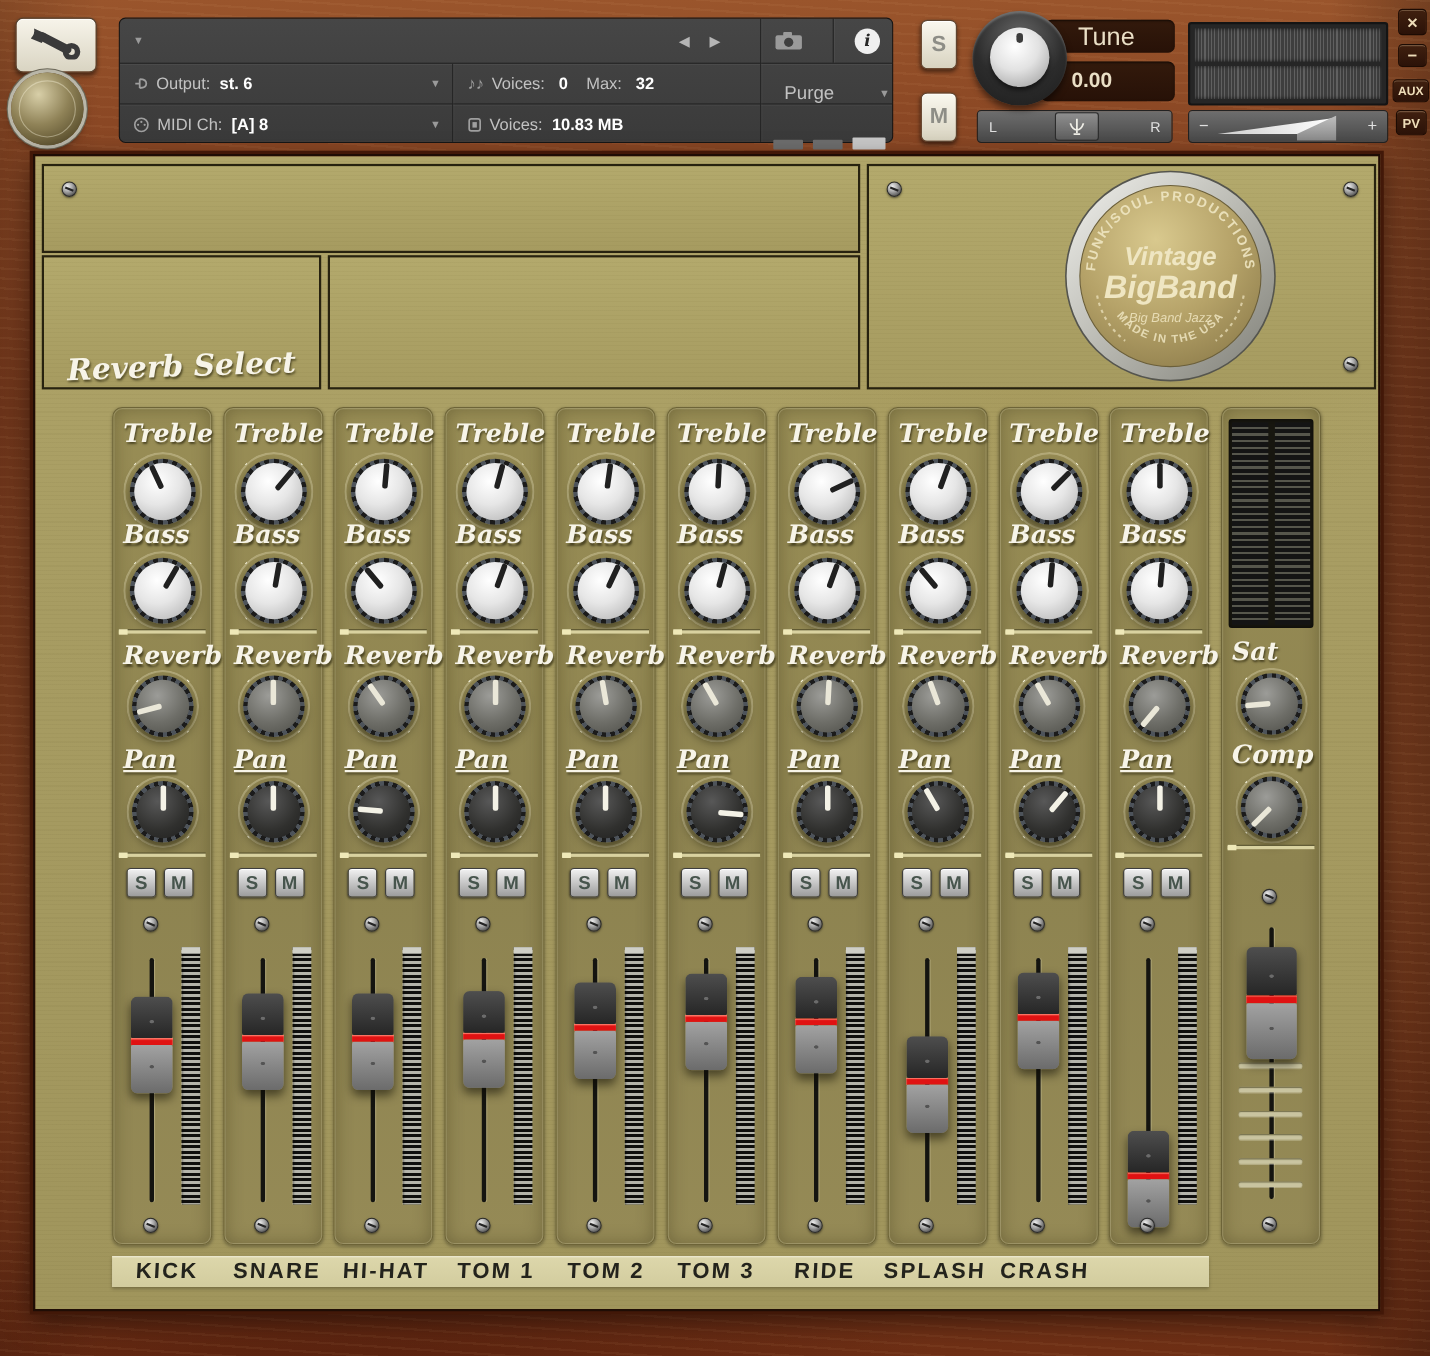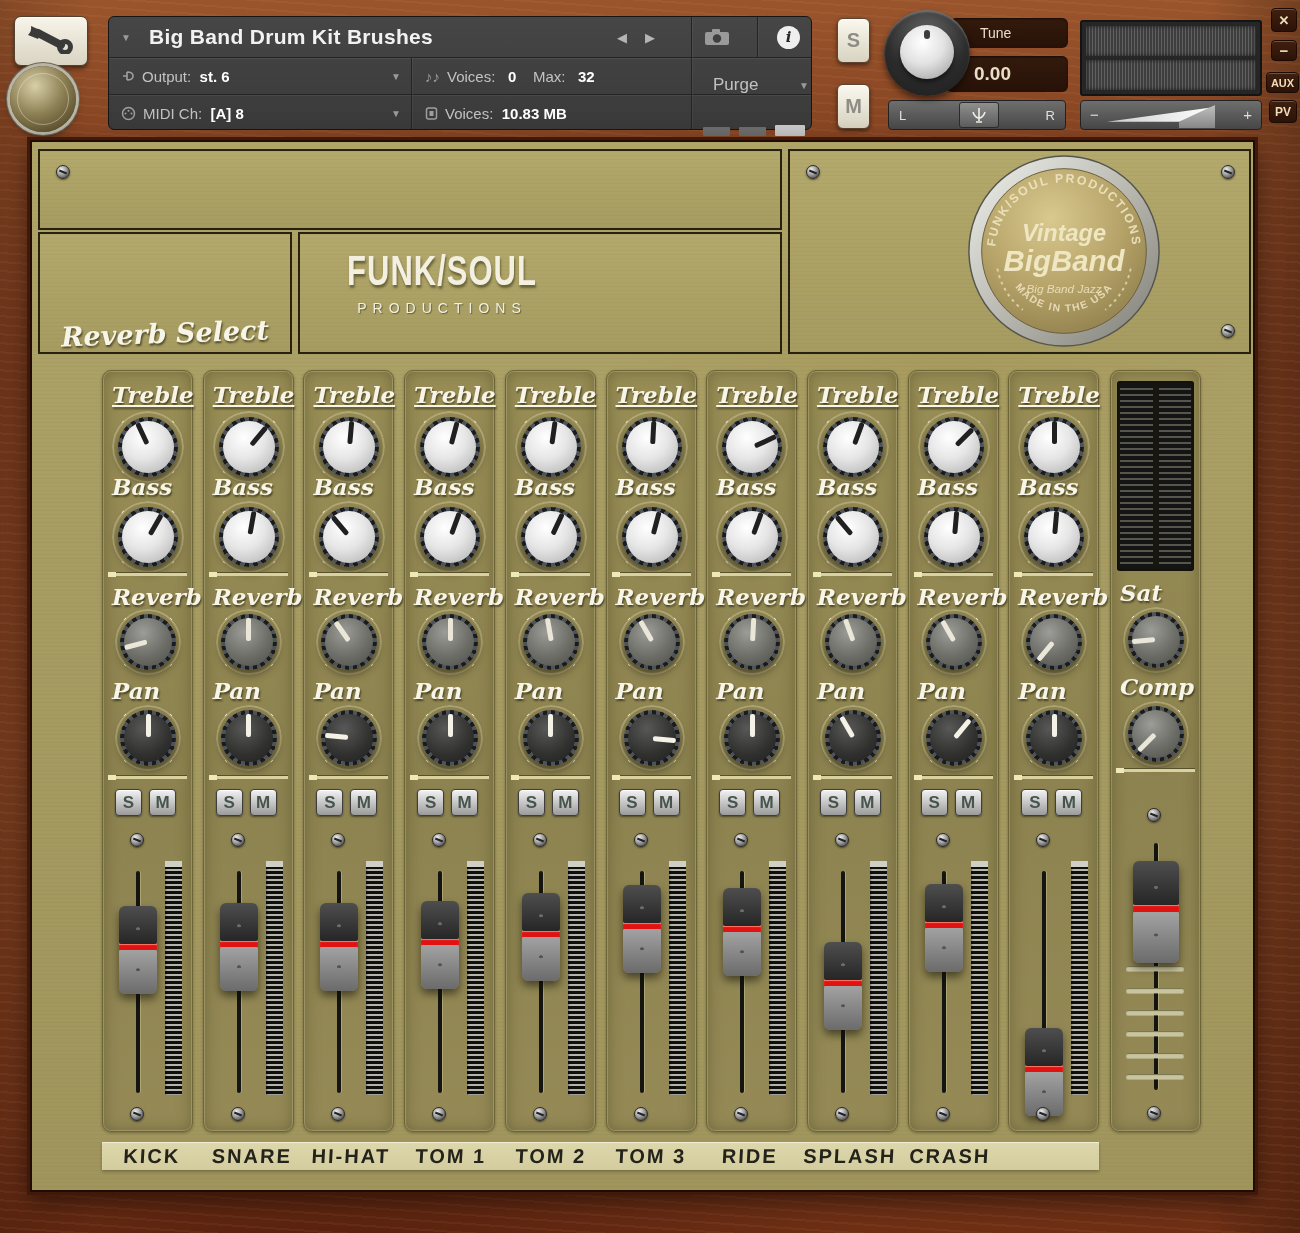--- a/index.html
+++ b/index.html
@@ -52,21 +52,21 @@
   .tune-ring{ position:absolute; left:884px; top:10px; width:86px; height:86px; border-radius:50%;
     background:radial-gradient(circle at 50% 30%, #6a6a6a, #2c2c2c 55%, #1c1c1c);
     box-shadow:0 4px 6px rgba(0,0,0,.5), inset 0 2px 2px rgba(255,255,255,.25); z-index:3; }
   .tune-knob{ position:absolute; left:16px; top:15px; width:54px; height:54px; border-radius:50%;
     background:radial-gradient(circle at 42% 32%, #ffffff, #e2e2e2 45%, #b9b9b9 75%, #9d9d9d);
     box-shadow:0 3px 5px rgba(0,0,0,.55); }
   .tune-dot{ position:absolute; left:24px; top:5px; width:6px; height:9px; border-radius:3px; background:#3c3c3c; }
   .tune-box{ position:absolute; background:linear-gradient(180deg,#331a0c,#271107); border-radius:6px;
     color:#eadfc6; display:flex; align-items:center; z-index:2;
     box-shadow:inset 0 1px 2px rgba(0,0,0,.6); }
-  .tune-label-box{ left:950px; top:18px; width:118px; height:30px; font-size:14px; padding-left:30px; }
+  .tune-label-box{ left:950px; top:18px; width:118px; height:30px; font-size:23px; padding-left:30px; }
   .tune-value-box{ left:946px; top:56px; width:122px; height:36px; font-size:19px; font-weight:bold; padding-left:28px; }
   
   .hbar{ position:absolute; height:30px; border-radius:4px; border:1px solid #222;
     background:linear-gradient(180deg,#6e6e6e,#484848); color:#e0e0e0; }
   .pan-bar{ left:888px; top:100px; width:178px; }
   .pan-thumb{ position:absolute; left:70px; top:1px; width:40px; height:26px; border-radius:3px;
     background:linear-gradient(180deg,#8f8f8f,#5e5e5e); border:1px solid #2c2c2c;
     display:flex; align-items:center; justify-content:center; }
   .pan-l{ position:absolute; left:10px; top:7px; font-size:13px; }
   .pan-r{ position:absolute; right:10px; top:7px; font-size:13px; }
@@ -124,21 +124,21 @@
     text-shadow:1px 2px 2px rgba(40,35,10,.5); }
   .fs-bottom{ margin-top:10px; font-size:14px; letter-spacing:6px; text-shadow:1px 1px 1px rgba(40,35,10,.5); }
   .bf-block{ position:absolute; left:234px; top:44px; display:flex; align-items:center; color:#f5f2e6; }
   .bf-text{ font-size:27px; font-weight:bold; letter-spacing:.5px; text-shadow:1px 2px 2px rgba(40,35,10,.5); }
   
   .strip{ position:absolute; top:228px; width:91px; height:762px; border-radius:9px;
     background:linear-gradient(180deg,#988d55,#8d8350 55%, #958a56);
     border:1px solid #6d6438;
     box-shadow:inset 0 0 0 1px rgba(250,245,210,.22), inset 0 0 16px rgba(40,35,10,.35), 0 1px 3px rgba(0,0,0,.3); }
   .slabel{ position:absolute; left:9px; font-size:23px; }
-  .t-label{ top:10px;text-decoration:underline; } .b-label{ top:102px;text-align:right; } .r-label{ top:212px; } .p-label{ top:306px; }
+  .t-label{ top:10px; } .b-label{ top:102px;text-align:right; } .r-label{ top:212px; } .p-label{ top:306px;text-decoration:underline; }
   .knob-seat{ position:absolute; border-radius:50%;
     box-shadow:inset 0 0 0 2px rgba(245,240,205,.3);
     background:
       radial-gradient(3px 3px at 14% 14%, rgba(255,255,240,.95) 0 45%, rgba(0,0,0,0) 60%),
       radial-gradient(3px 3px at 86% 14%, rgba(255,255,240,.95) 0 45%, rgba(0,0,0,0) 60%),
       radial-gradient(3px 3px at 14% 86%, rgba(255,255,240,.85) 0 45%, rgba(0,0,0,0) 60%),
       radial-gradient(3px 3px at 86% 86%, rgba(255,255,240,.85) 0 45%, rgba(0,0,0,0) 60%); }
   .seat-72{ width:72px; height:72px; left:9px; }
   .seat-66{ width:66px; height:66px; left:12px; }
   .seat-treble{ top:40px; } .seat-bass{ top:130px; } .seat-reverb{ top:238px; } .seat-pan{ top:334px; }
@@ -223,23 +223,20 @@
 <div class="kheader">
   <div class="row-line" style="top:40px"></div>
   <div class="row-line" style="top:77px"></div>
   <div class="col-line" style="left:302px; top:41px"></div>
   <div class="col-line" style="left:582px; top:0"></div>
   <div class="col-line" style="left:648px; top:0; height:40px"></div>
 
   <div class="kcell" style="left:12px; top:0; height:40px">
     <span class="tri">▼</span>
   </div>
-  <div class="kcell" style="left:40px; top:0; height:40px">
-    <span class="ktitle">Big Band Drum Kit Brushes</span>
-  </div>
   <div class="kcell" style="left:508px; top:0; height:40px; gap:18px">
     <span class="arrow">◀</span>
     <span class="arrow">▶</span>
   </div>
   <div class="kcell" style="left:595px; top:0; height:40px">
     <svg width="26" height="18" viewBox="0 0 26 18">
       <rect x="1" y="4" width="24" height="13" rx="2" fill="#9a9a9a"></rect>
       <rect x="8" y="1" width="8" height="4" rx="1" fill="#9a9a9a"></rect>
       <circle cx="13" cy="10.5" r="4.2" fill="#3f3f3f"></circle>
     </svg>
@@ -349,24 +346,20 @@
 
   <div class="sect" style="left:6px; top:7px; width:744px; height:81px">
     <div class="screw sc-tl"></div>
   </div>
 
   <div class="sect" style="left:6px; top:90px; width:254px; height:122px">
     <div class="script reverb-caption">Reverb Select</div>
   </div>
 
   <div class="sect" style="left:266px; top:90px; width:484px; height:122px">
-    <div class="fs-block">
-      <div class="fs-top">FUNK/SOUL</div>
-      <div class="fs-bottom">PRODUCTIONS</div>
-    </div>
   </div>
 
   <div class="sect" style="left:756px; top:7px; width:463px; height:205px">
     <div class="screw sc-tl"></div>
     <div class="screw sc-tr"></div>
     <div class="screw sc-br"></div>
     <svg class="badge-svg" width="196" height="196" viewBox="0 0 200 200">
       <defs>
         <linearGradient id="rim" x1="0" y1="0" x2="1" y2="1">
           <stop offset="0" stop-color="#f2f2ee"></stop>

